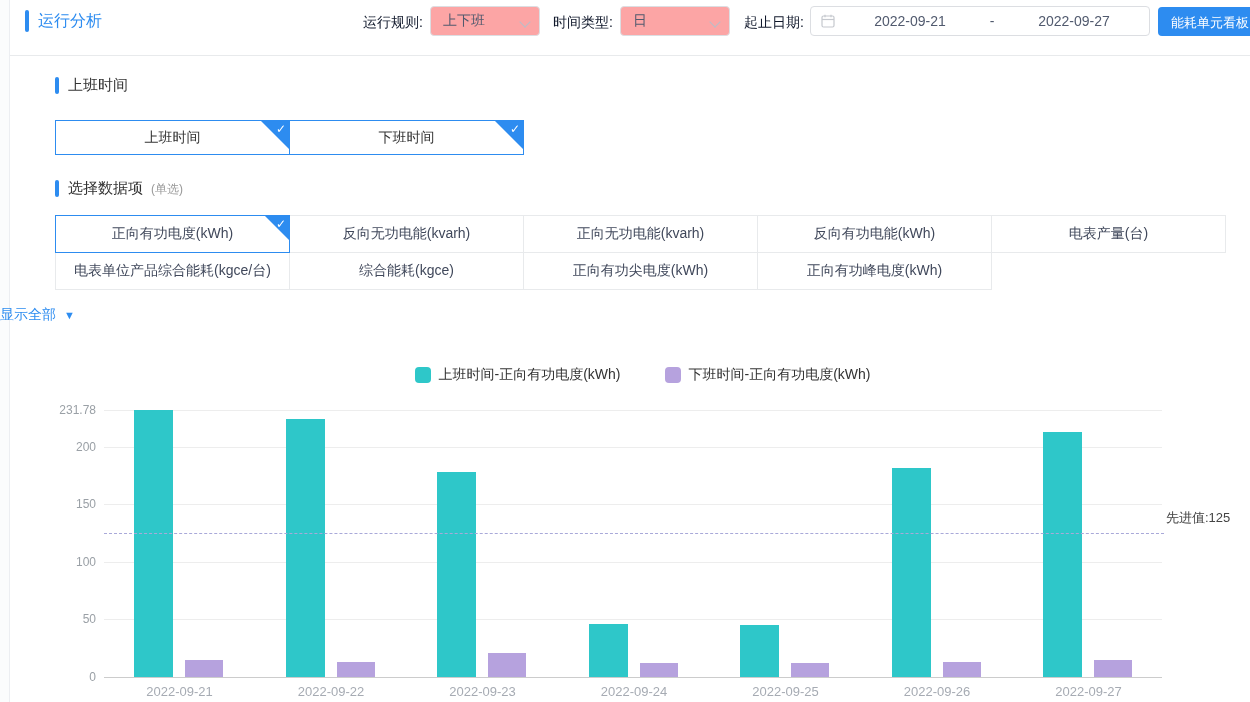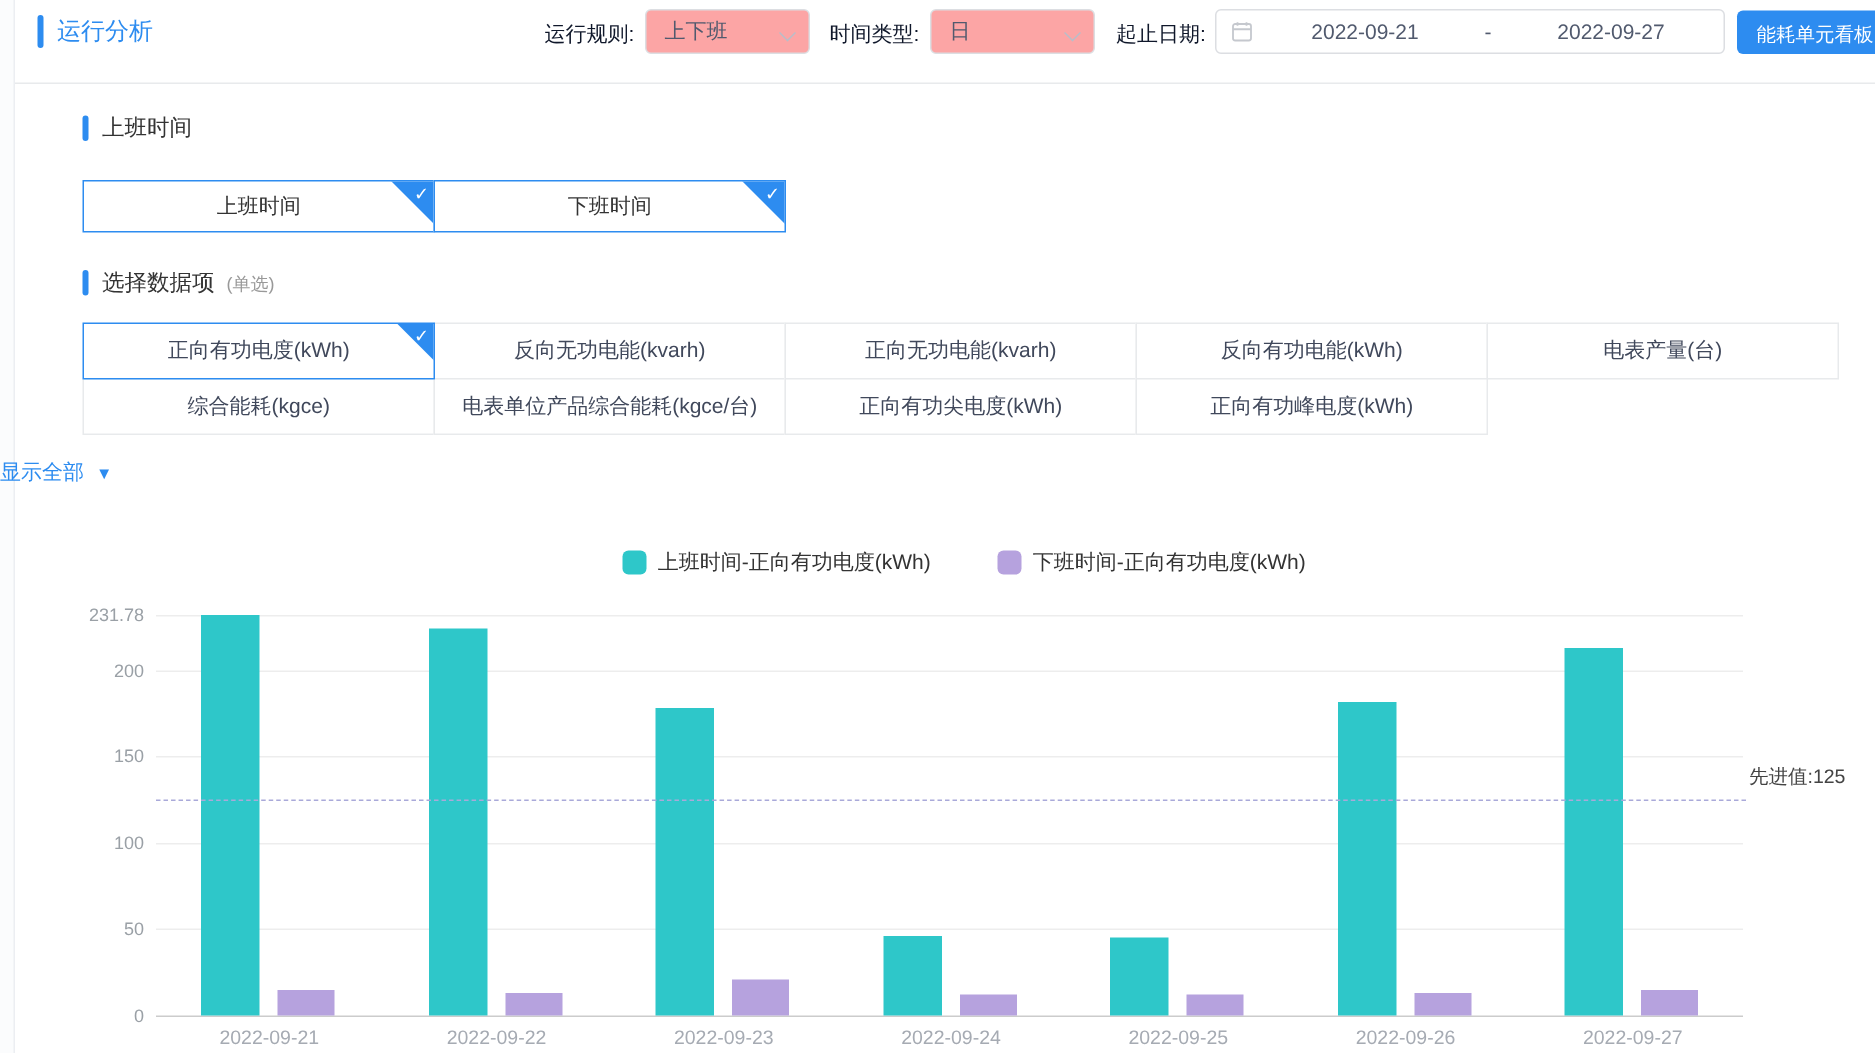--- a/index.html
+++ b/index.html
@@ -122,24 +122,24 @@
       <div class="cell">
         <span>正向无功电能(kvarh)</span>
       </div>
       <div class="cell">
         <span>反向有功电能(kWh)</span>
       </div>
       <div class="cell">
         <span>电表产量(台)</span>
       </div>
       <div class="cell">
-        <span>综合能耗(kgce)</span>
+        <span>电表单位产品综合能耗(kgce/台)</span>
       </div>
       <div class="cell">
-        <span>电表单位产品综合能耗(kgce/台)</span>
+        <span>综合能耗(kgce)</span>
       </div>
       <div class="cell">
         <span>正向有功尖电度(kWh)</span>
       </div>
       <div class="cell">
         <span>正向有功峰电度(kWh)</span>
       </div>
     </div>
 
   <div class="show-all">

